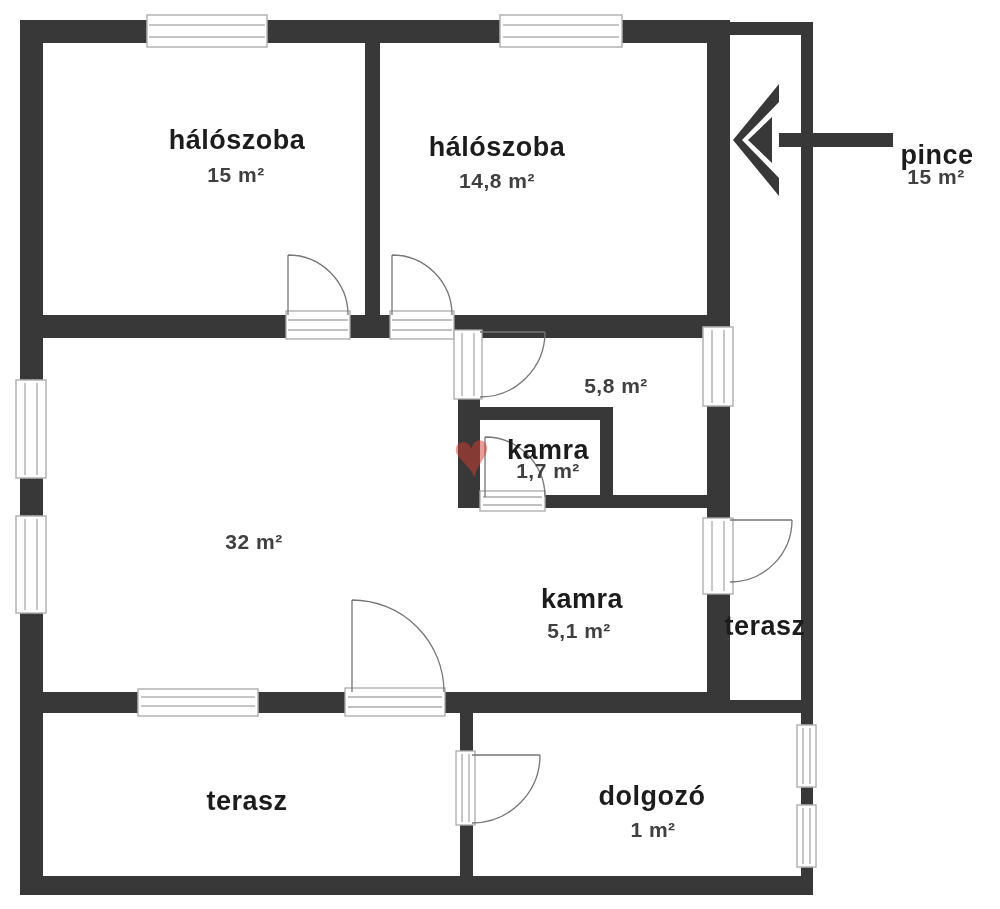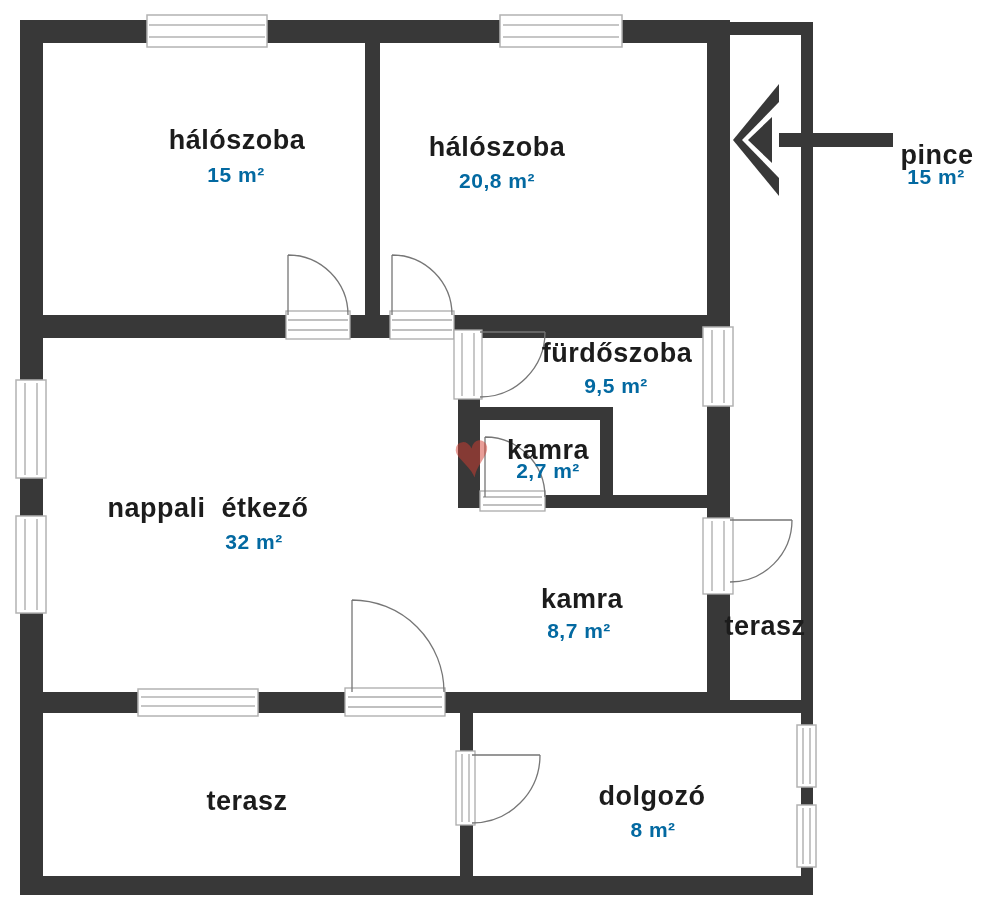--- a/index.html
+++ b/index.html
@@ -20,21 +20,21 @@
   }
   .rname{
     font-size:27px;
     font-weight:700;
     color:#1c1c1c;
     letter-spacing:.5px;
   }
   .rarea{
     font-size:21px;
     font-weight:700;
-    color:#0369a1;
+    color:#404040;
     letter-spacing:.5px;
   }
   .watermark{
     position:absolute;
     left:500px;top:453px;
     transform:translate(-50%,-50%);
     font-size:63px;
     font-weight:700;
     letter-spacing:1px;
     white-space:pre;
@@ -204,37 +204,35 @@
       <polygon points="748,140 772,117 772,163" fill="#383838"></polygon>
     </g>
   </svg>
 
   <div class="wm-heart">♥</div>
 
   <div class="plabel rname" style="left:237px;top:140px">hálószoba</div>
   <div class="plabel rarea" style="left:236px;top:174px">15 m²</div>
 
   <div class="plabel rname" style="left:497px;top:147px">hálószoba</div>
-  <div class="plabel rarea" style="left:497px;top:180px">20,8 m²</div>
+  <div class="plabel rarea" style="left:497px;top:180px">14,8 m²</div>
 
   <div class="plabel rname" style="left:937px;top:155px">pince</div>
   <div class="plabel rarea" style="left:936px;top:176px">15 m²</div>
 
-  <div class="plabel rname" style="left:617px;top:353px">fürdőszoba</div>
-  <div class="plabel rarea" style="left:616px;top:385px">9,5 m²</div>
+  <div class="plabel rarea" style="left:616px;top:385px">5,8 m²</div>
 
   <div class="plabel rname" style="left:548px;top:450px">kamra</div>
-  <div class="plabel rarea" style="left:548px;top:470px">2,7 m²</div>
-
-  <div class="plabel rname" style="left:208px;top:508px">nappali  étkező</div>
+  <div class="plabel rarea" style="left:548px;top:470px">1,7 m²</div>
+
   <div class="plabel rarea" style="left:254px;top:541px">32 m²</div>
 
   <div class="plabel rname" style="left:582px;top:599px">kamra</div>
-  <div class="plabel rarea" style="left:579px;top:630px">8,7 m²</div>
+  <div class="plabel rarea" style="left:579px;top:630px">5,1 m²</div>
 
   <div class="plabel rname" style="left:765px;top:626px">terasz</div>
 
   <div class="plabel rname" style="left:247px;top:801px">terasz</div>
 
   <div class="plabel rname" style="left:652px;top:796px">dolgozó</div>
-  <div class="plabel rarea" style="left:653px;top:829px">8 m²</div>
+  <div class="plabel rarea" style="left:653px;top:829px">1 m²</div>
 
 </div>
 
 </body></html>

